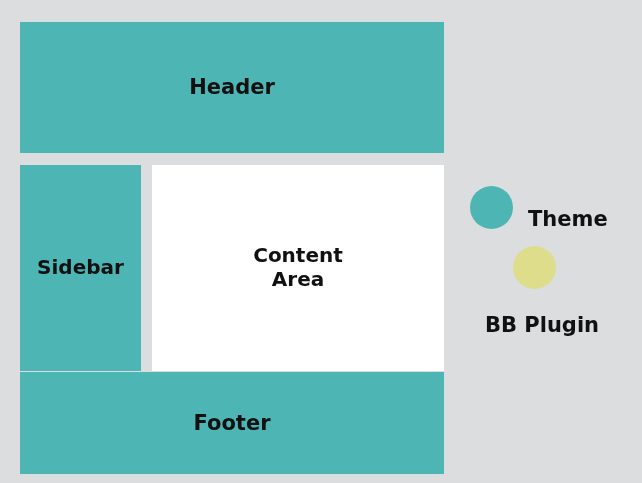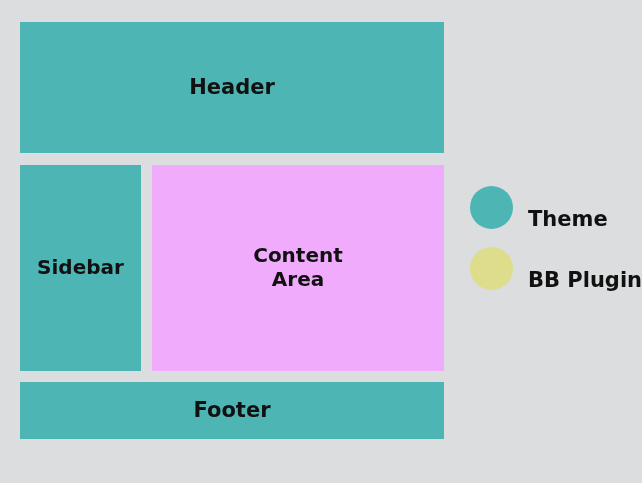--- a/index.html
+++ b/index.html
@@ -26,41 +26,41 @@
     align-items: center;
     justify-content: center;
     text-align: center;
     color: #111111;
     font-weight: bold;
     line-height: 1.18;
     box-sizing: border-box;
   }
 
   .block-theme  { background: #4db6b4; }
-  .block-plugin { background: #f0abfc; }
+  .block-plugin { background: #ffffff; }
 
   
   #header-block {
     left: 20px;  top: 22px;
     width: 424px; height: 131px;
     font-size: 21px;
   }
   #sidebar-block {
     left: 20px;  top: 165px;
     width: 121px; height: 206px;
     font-size: 20px;
   }
   #content-block {
     left: 152px; top: 165px;
     width: 292px; height: 206px;
     font-size: 20px;
   }
   #footer-block {
-    left: 20px;  top: 382px;
-    width: 424px; height: 57px;
+    left: 20px;  top: 372px;
+    width: 424px; height: 102px;
     font-size: 21px;
   }
 
   .block-label { display: block; white-space: pre-line; }
 
   
   #legend {
     position: absolute;
     left: 470px;
     top: 178px;
@@ -68,21 +68,21 @@
     height: 120px;
   }
   .legend-row {
     position: absolute;
     left: 0;
     display: flex;
     align-items: center;
     height: 44px;
   }
   #legend-row-theme  { top: 7px; }
-  #legend-row-plugin { top: 68px; }
+  #legend-row-plugin { top: 68px; flex-direction: column; }
 
   .legend-swatch {
     width: 43px;
     height: 43px;
     border-radius: 50%;
     flex: 0 0 auto;
   }
   .swatch-theme  { background: #4db6b4; }
   .swatch-plugin { background: #dddd8c; }
 

